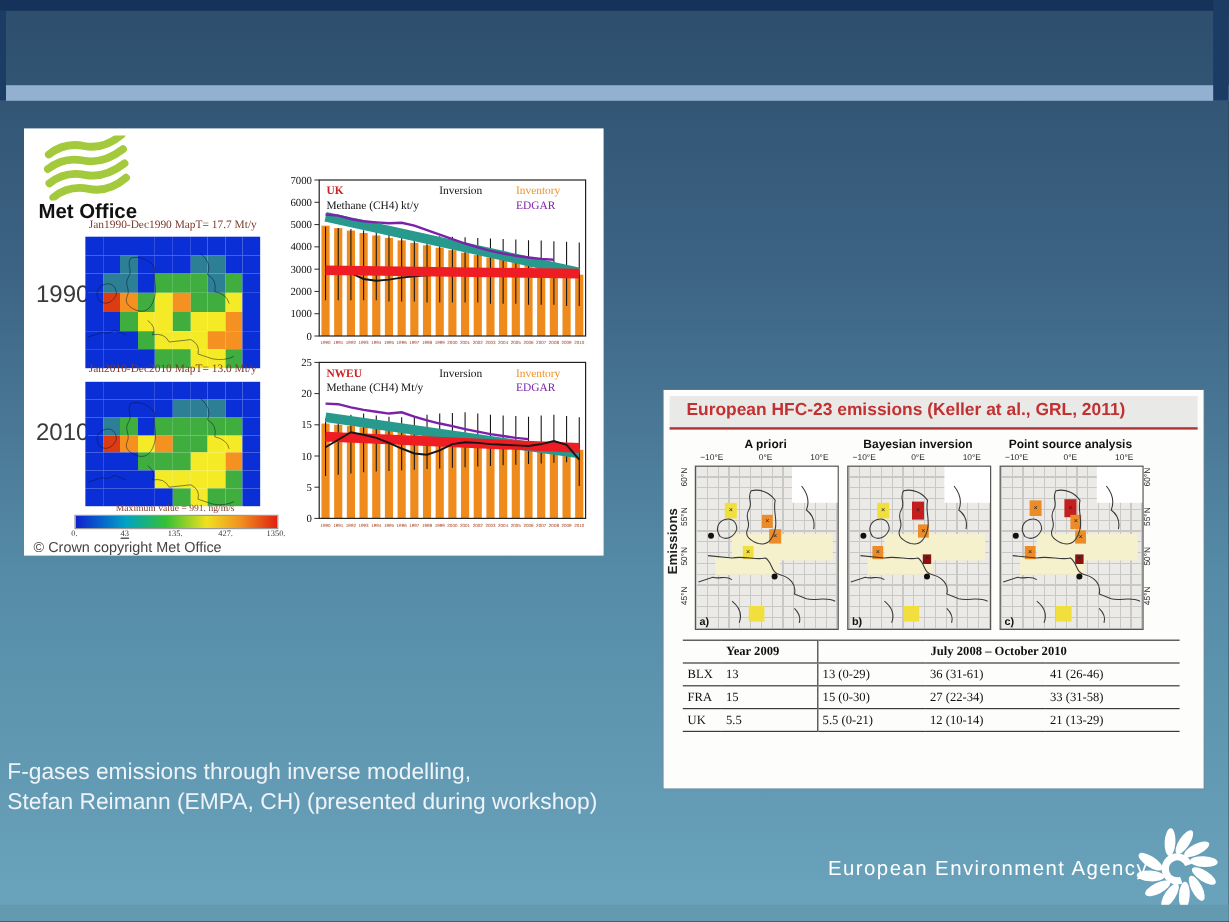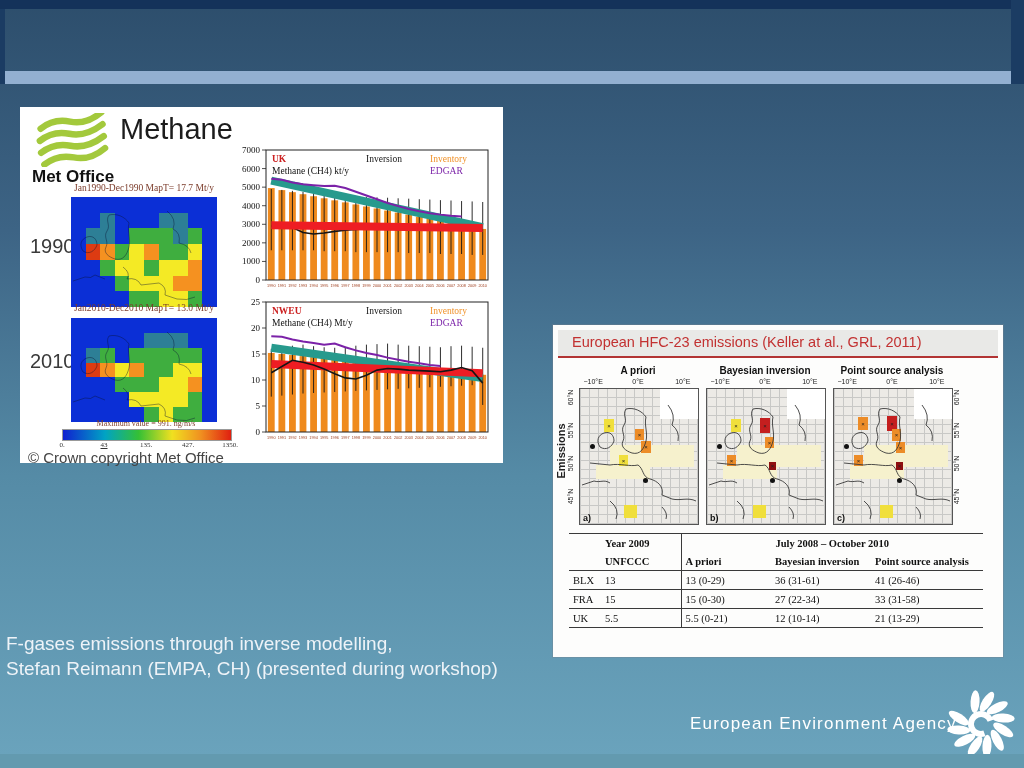--- a/index.html
+++ b/index.html
@@ -26,34 +26,34 @@
   .met-map{position:absolute;left:51px;width:146px;overflow:hidden;}
   .met-map .mosaic{position:absolute;inset:0;display:grid;grid-template-columns:repeat(10,1fr);grid-template-rows:repeat(7,1fr);}
   .met-map svg.coast{position:absolute;inset:0;}
   .cbar-caption{position:absolute;left:42px;top:312px;width:168px;text-align:center;
                 font-family:"Liberation Serif",serif;font-size:8px;color:#7b3b2a;}
   .cbar{position:absolute;left:42px;top:322px;width:168px;height:10px;border:1px solid #999;
         background:linear-gradient(90deg,#1020d0 0%,#00a3c4 25%,#35c035 45%,#f0e020 65%,#f09020 82%,#e02010 100%);}
   .cbar-ticks{position:absolute;left:42px;top:334px;width:168px;height:10px;
               font-family:"Liberation Serif",serif;font-size:7px;color:#333;}
   .cbar-ticks span{position:absolute;transform:translateX(-50%);}
-  .crown{position:absolute;left:8px;top:342px;font-size:15px;color:#444;}
+  .crown{position:absolute;left:8px;top:342px;font-size:12px;color:#444;}
   .met-chart{position:absolute;left:196px;width:280px;height:152px;}
 
   
   .note{color:#eef3f8;font-size:19px;line-height:1.33;white-space:pre-line;}
   .note-right{position:absolute;left:523px;top:114px;width:475px;}
   .note-bottom{position:absolute;left:6px;top:631px;width:560px;}
 
   
   .hfc-panel{position:absolute;left:553px;top:325px;width:450px;height:332px;background:#fdfdfc;
              box-shadow:0 0 0 1px rgba(120,130,140,.35);}
   .hfc-title-strip{position:absolute;left:5px;right:5px;top:5px;height:26px;background:#e9e9e7;
                    border-bottom:2px solid #b23434;}
-  .hfc-title{position:absolute;left:14px;top:4px;font-size:14.5px;color:#c23131;}
+  .hfc-title{position:absolute;left:14px;top:4px;font-size:14.5px;color:#c23131;font-weight:bold;}
   .emissions-label{position:absolute;left:-32px;top:120px;transform:rotate(-90deg);
                    font-size:11px;font-weight:bold;color:#222;width:80px;text-align:center;}
   .hfc-maps{position:absolute;left:26px;top:40px;display:flex;gap:9px;}
   .hfc-map{width:118px;position:relative;}
   .hfc-map .mtitle{font-size:10px;font-weight:bold;color:#111;text-align:center;height:13px;white-space:nowrap;}
   .lonrow{position:relative;height:10px;font-size:7px;color:#222;}
   .lonrow span{position:absolute;transform:translateX(-50%);}
   .mapbox{position:relative;width:118px;height:135px;background-color:#eceae6;border:1px solid #555;overflow:hidden;
       background-image:repeating-linear-gradient(0deg,#c8c8c6 0 1px,transparent 1px 9px),
                        repeating-linear-gradient(90deg,#c8c8c6 0 1px,transparent 1px 9px);}
@@ -92,21 +92,20 @@
   <div class="met-panel">
     <svg class="mo-waves" width="86" height="54" viewBox="0 0 86 54" style="position:absolute;left:14px;top:6px;">
       <g fill="none" stroke="#a3c93c" stroke-width="6.5" stroke-linecap="round" transform="rotate(-6 43 27)">
         <path d="M8,12 q14,-9 30,-4 t32,-6"></path>
         <path d="M6,24 q14,-9 30,-4 t34,-6"></path>
         <path d="M6,36 q14,-9 30,-4 t34,-6"></path>
         <path d="M8,48 q14,-9 30,-4 t32,-6"></path>
       </g>
     </svg>
     <div class="mo-label">Met Office</div>
-    <div class="methane-title">Methane</div>
 
     <div class="map-header" style="left:39px;top:76px;">Jan1990-Dec1990  MapT=  17.7 Mt/y</div>
     <div class="year-label" style="top:128px;">1990</div>
     <div class="met-map" id="map1990" style="top:90px;height:110px;">
         <div class="mosaic">
           <div style="background: rgb(11, 47, 214);"></div>
           <div style="background: rgb(11, 47, 214);"></div>
           <div style="background: rgb(11, 47, 214);"></div>
           <div style="background: rgb(11, 47, 214);"></div>
           <div style="background: rgb(11, 47, 214);"></div>
@@ -589,27 +588,20 @@
           <col style="width:90px">
           <col style="width:100px">
           <col style="width:112px">
         </colgroup>
       <tbody id="hfcTbody">
           <tr class="tl b">
             <td></td>
             <td>Year 2009</td>
             <td class="vline jul" colspan="3">July 2008 – October 2010</td>
           </tr>
-          <tr class="b">
-            <td></td>
-            <td>UNFCCC</td>
-            <td class="vline">A priori</td>
-            <td>Bayesian inversion</td>
-            <td>Point source analysis</td>
-          </tr>
           <tr class="tl">
             <td>BLX</td>
             <td>13</td>
             <td class="vline">13 (0-29)</td>
             <td>36 (31-61)</td>
             <td>41 (26-46)</td>
           </tr>
           <tr class="tl">
             <td>FRA</td>
             <td>15</td>

